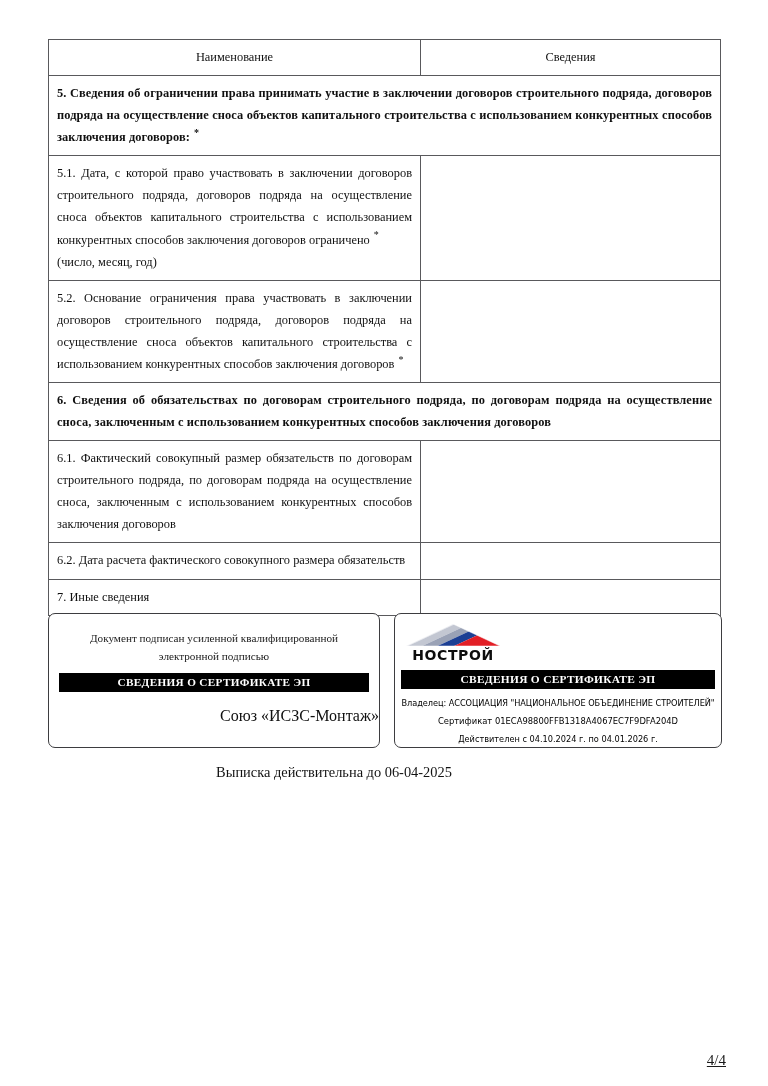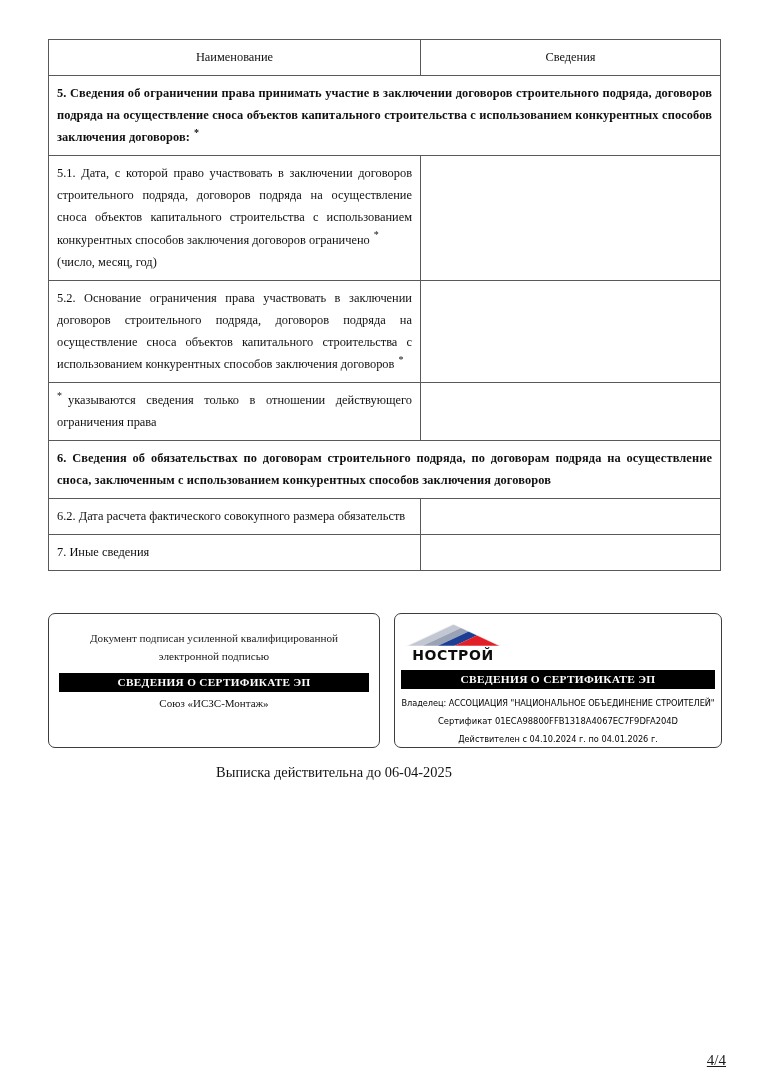--- a/index.html
+++ b/index.html
@@ -119,23 +119,23 @@
     background: #000000;
     color: #ffffff;
     font-weight: bold;
     text-align: center;
     font-size: 11.2px;
     letter-spacing: .35px;
     padding: 3px 0 4px 0;
     margin: 8px 10px 0 10px;
   }
   .sig-owner {
-    text-align: center;
-    font-size: 11px;
-    margin-top: 5px;
+    text-align: right;
+    font-size: 16px;
+    margin-top: 15px;
   }
 
   
   .nos-head {
     display: flex;
     align-items: center;
     padding: 9px 9px 0 10px;
     gap: 10px;
   }
   .nos-logo {
@@ -212,29 +212,29 @@
       <tr>
         <td class="justify-cell"><span>5.1. Дата, с которой право участвовать в заключении договоров строительного подряда, договоров подряда на осуществление сноса объектов капитального строительства с использованием конкурентных способов заключения договоров ограничено</span><sup class="ast">*</sup><br><span>(число, месяц, год)</span></td>
         <td class="value-cell"></td>
       </tr>
 
       <tr>
         <td class="justify-cell"><span>5.2. Основание ограничения права участвовать в заключении договоров строительного подряда, договоров подряда на осуществление сноса объектов капитального строительства с использованием конкурентных способов заключения договоров</span><sup class="ast">*</sup></td>
         <td class="value-cell"></td>
       </tr>
 
-      <tr>
-        <td class="justify-cell"><sup class="lead-ast">*</sup><span>указываются сведения только в отношении действующего ограничения права</span></td>
-        <td class="value-cell"></td>
-      </tr>
 
       <tr>
         <td class="section-cell" colspan="2"><span>6. Сведения об обязательствах по договорам строительного подряда, по договорам подряда на осуществление сноса, заключенным с использованием конкурентных способов заключения договоров</span></td>
       </tr>
 
+      <tr>
+        <td class="justify-cell"><span>6.1. Фактический совокупный размер обязательств по договорам строительного подряда, по договорам подряда на осуществление сноса, заключенным с использованием конкурентных способов заключения договоров</span></td>
+        <td class="value-cell"></td>
+      </tr>
 
       <tr>
         <td class="justify-cell"><span>6.2. Дата расчета фактического совокупного размера обязательств</span></td>
         <td class="value-cell"></td>
       </tr>
 
       <tr>
         <td class="plain-cell">7. Иные сведения</td>
         <td class="value-cell"></td>
       </tr>

